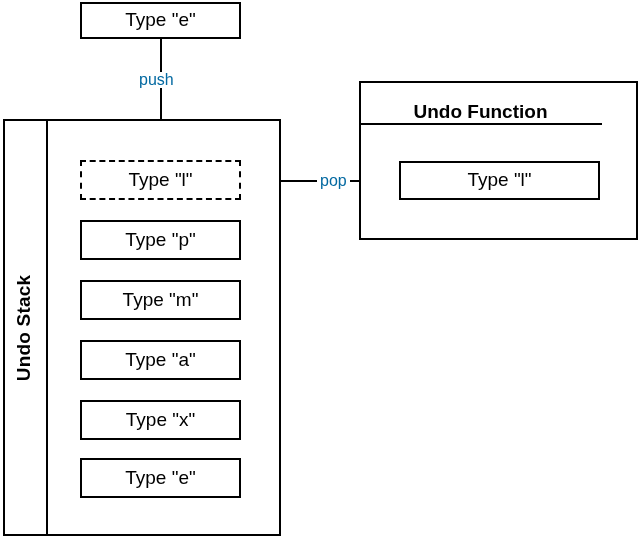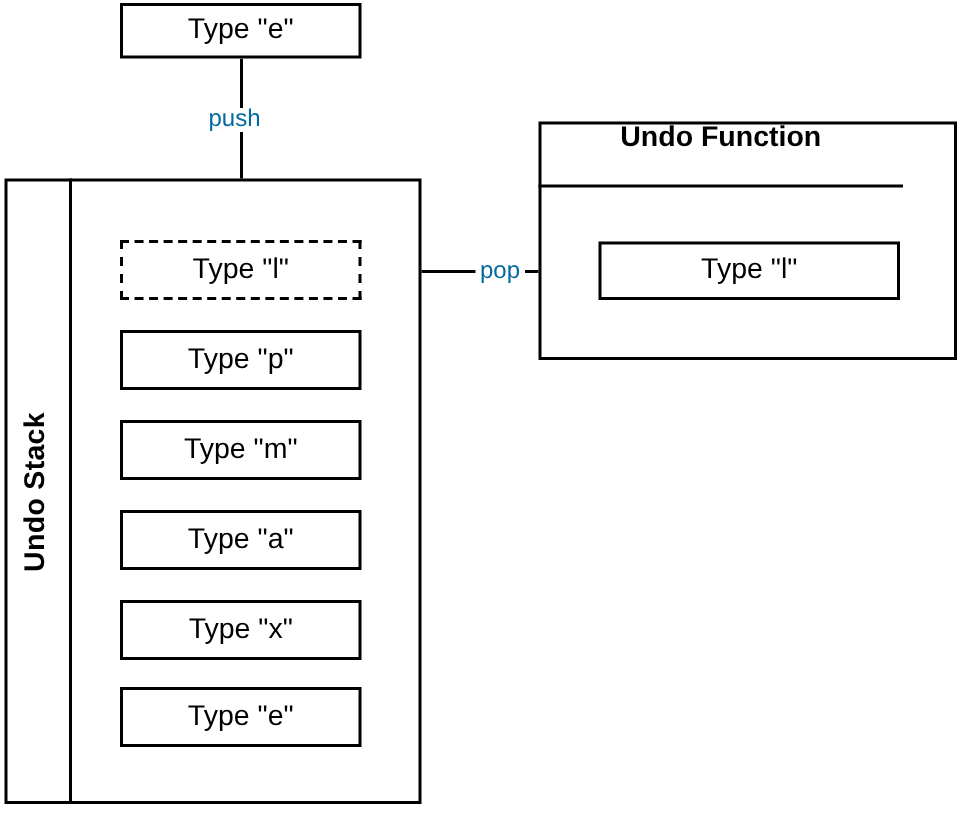--- a/index.html
+++ b/index.html
@@ -113,21 +113,21 @@
   }
   #undo-function-header {
     position: absolute;
     left: 359px;
     top: 81px;
     width: 243px;
     height: 44px;
     box-sizing: border-box;
     border-bottom: 2px solid #000000;
     display: flex;
-    align-items: flex-start;
+    align-items: flex-end;
     justify-content: center;
   }
   #undo-function-header .header-text {
     font-size: 19px;
     font-weight: bold;
     white-space: nowrap;
   }
   #undo-function-item {
     left: 399px;
     top: 161px;

